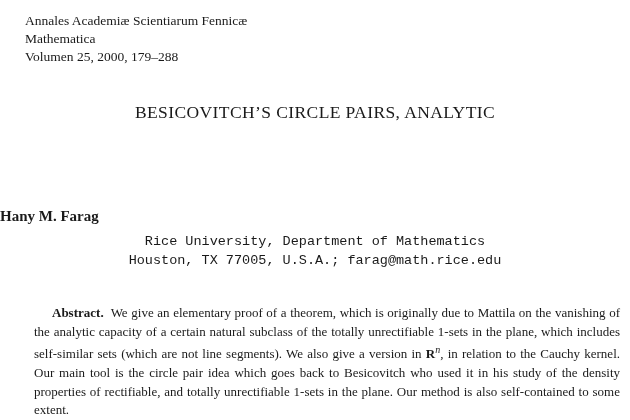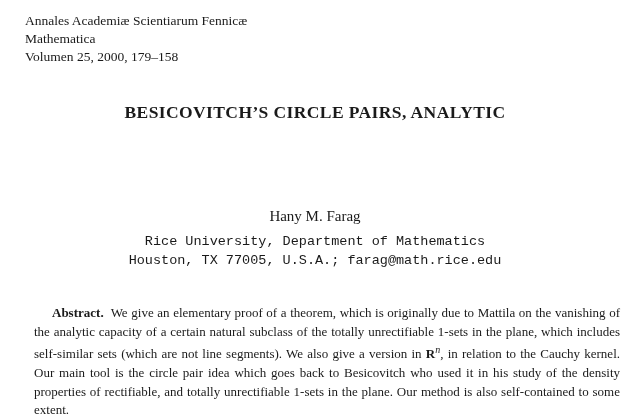--- a/index.html
+++ b/index.html
@@ -24,32 +24,32 @@
     line-height: 18px;
   }
   .paper-title {
     position: absolute;
     top: 100px;
     left: 0;
     width: 630px;
     margin: 0;
     text-align: center;
     font-size: 17.5px;
-    font-weight: 700;
+    font-weight: 400;
     line-height: 25px;
     letter-spacing: 0.4px;
   }
   .author-name {
     position: absolute;
     top: 208px;
     left: 0;
     width: 630px;
-    text-align: center;
+    text-align: left;
     font-size: 15px;
-    font-weight: 400;
+    font-weight: 700;
   }
   .affiliation {
     position: absolute;
     top: 233px;
     left: 0;
     width: 630px;
     text-align: center;
     font-size: 13.5px;
     line-height: 18.5px;
     font-family: Liberation Mono, monospace;
@@ -78,21 +78,21 @@
   }
 </style>
 </head>
 <body>
 
 <div class="page">
 
   <header class="journal-header">
     <div>Annales Academiæ Scientiarum Fennicæ</div>
     <div>Mathematica</div>
-    <div>Volumen 25, 2000, 179–158</div>
+    <div>Volumen 25, 2000, 179–288</div>
   </header>
 
   <h1 class="paper-title">
     <span style="display:block">BESICOVITCH’S CIRCLE PAIRS, ANALYTIC</span>
   </h1>
 
   <div class="author-name">Hany M. Farag</div>
 
   <div class="affiliation">
     <div>Rice University, Department of Mathematics</div>

